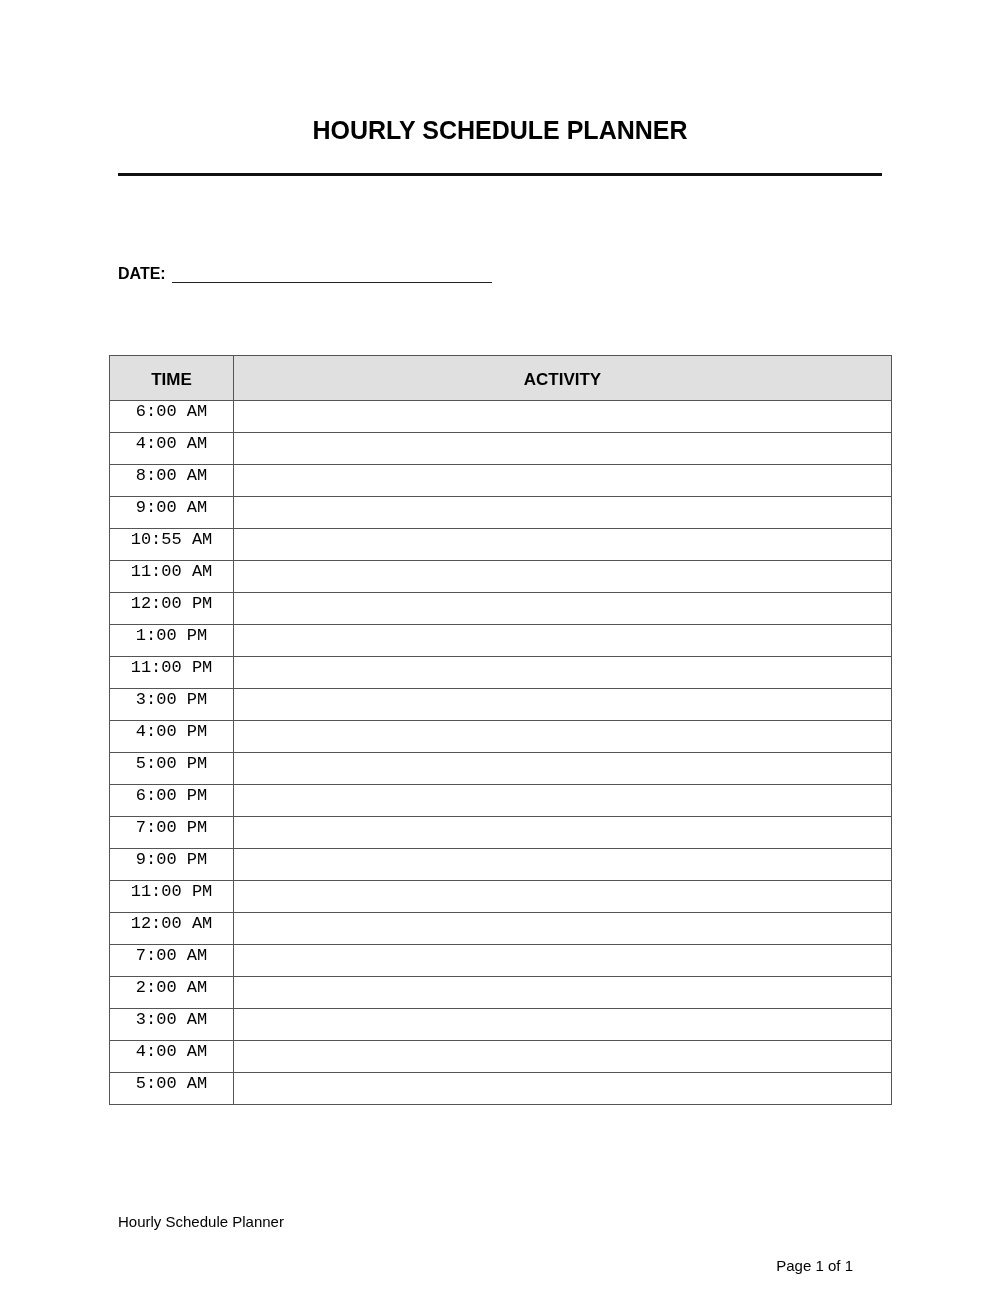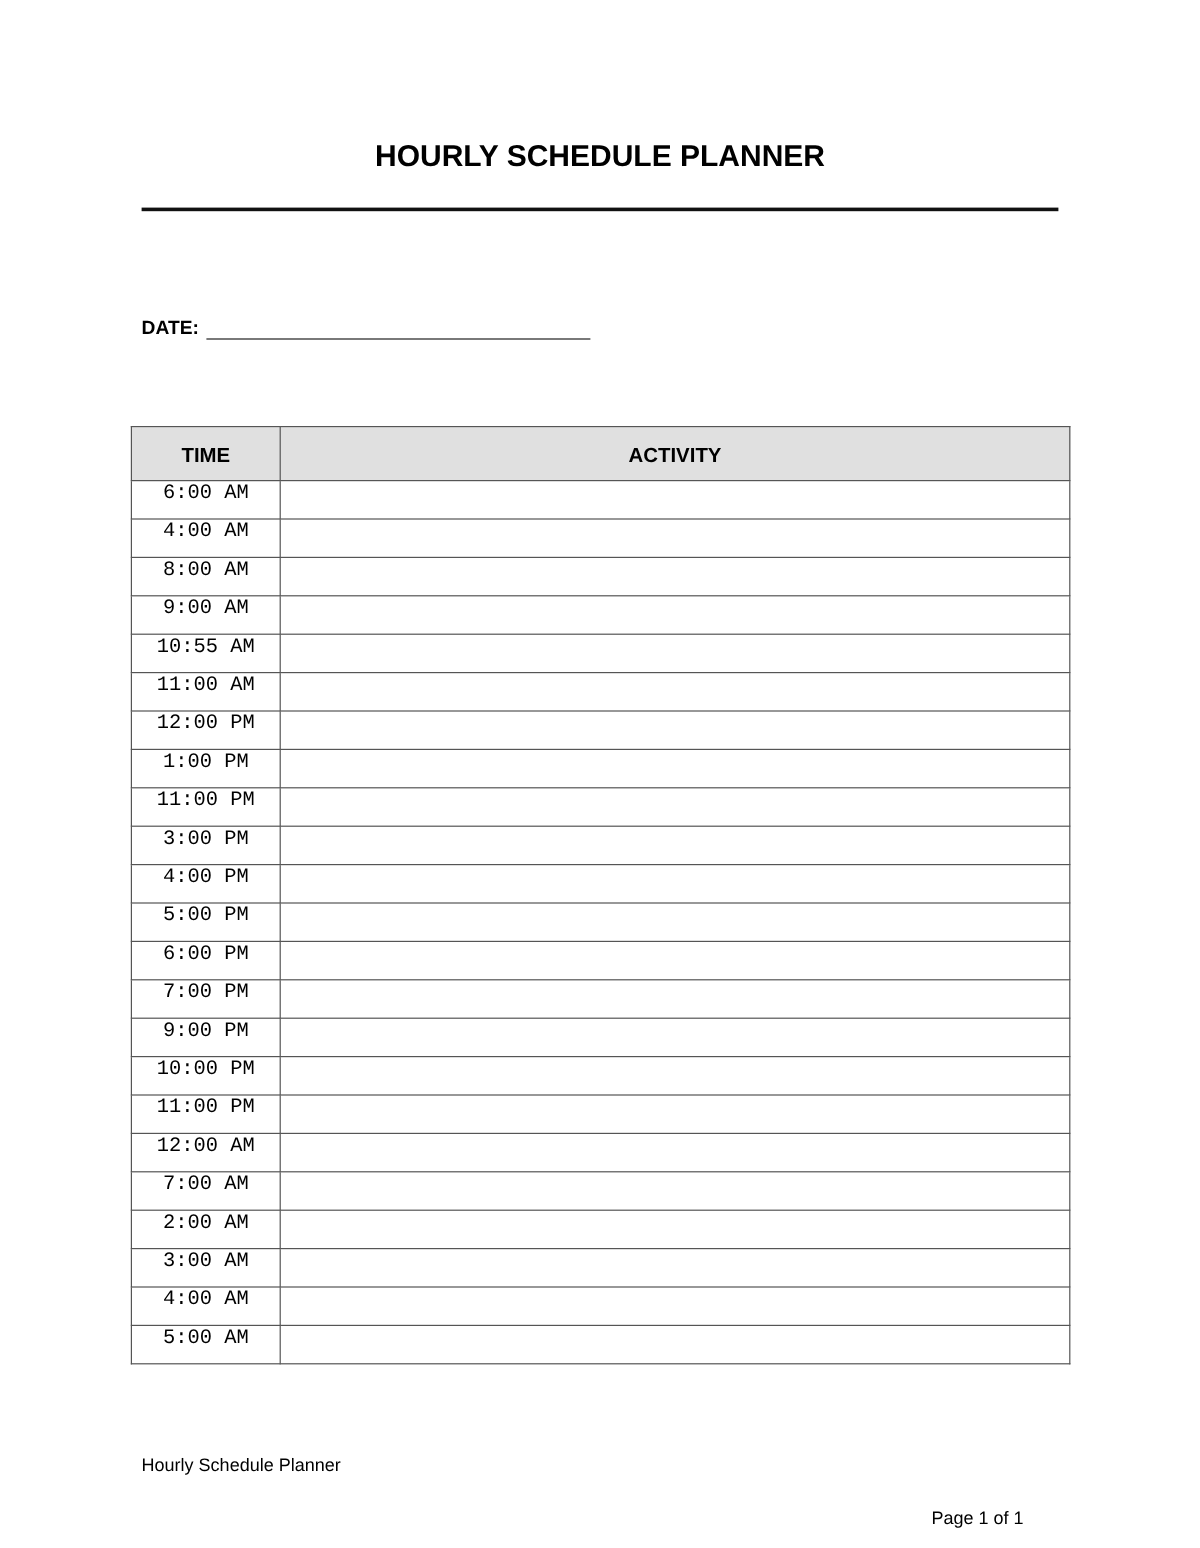--- a/index.html
+++ b/index.html
@@ -92,24 +92,20 @@
       </tr>
       <tr>
         <td class="time">7:00 PM</td>
         <td class="activity"></td>
       </tr>
       <tr>
         <td class="time">9:00 PM</td>
         <td class="activity"></td>
       </tr>
       <tr>
-        <td class="time">10:00 PM</td>
-        <td class="activity"></td>
-      </tr>
-      <tr>
         <td class="time">11:00 PM</td>
         <td class="activity"></td>
       </tr>
       <tr>
         <td class="time">12:00 AM</td>
         <td class="activity"></td>
       </tr>
       <tr>
         <td class="time">7:00 AM</td>
         <td class="activity"></td>

